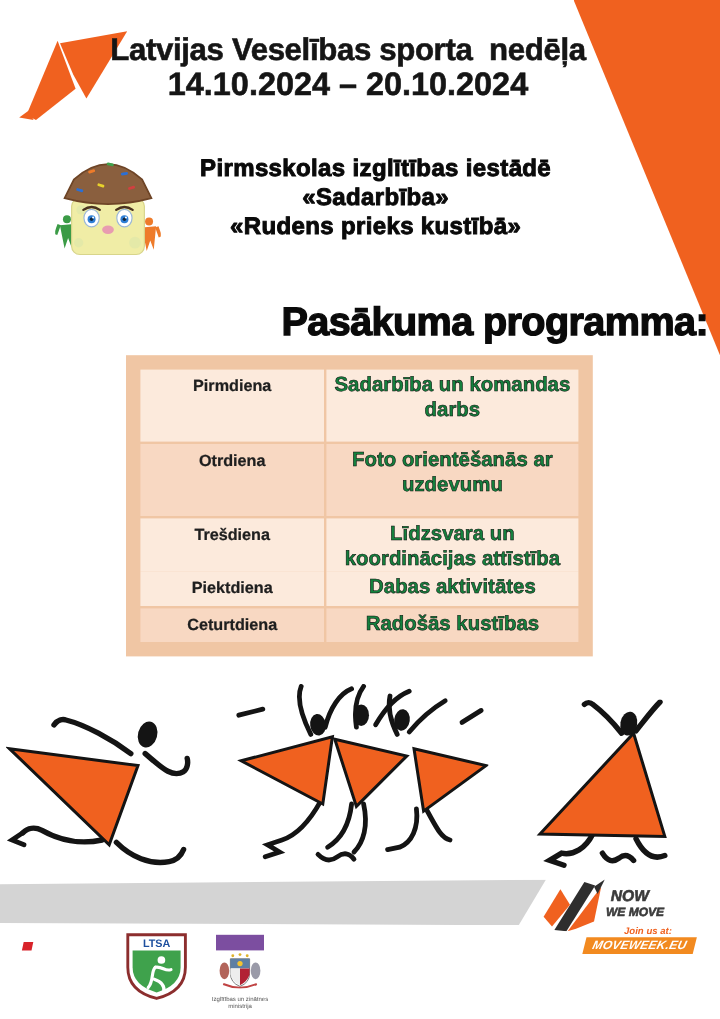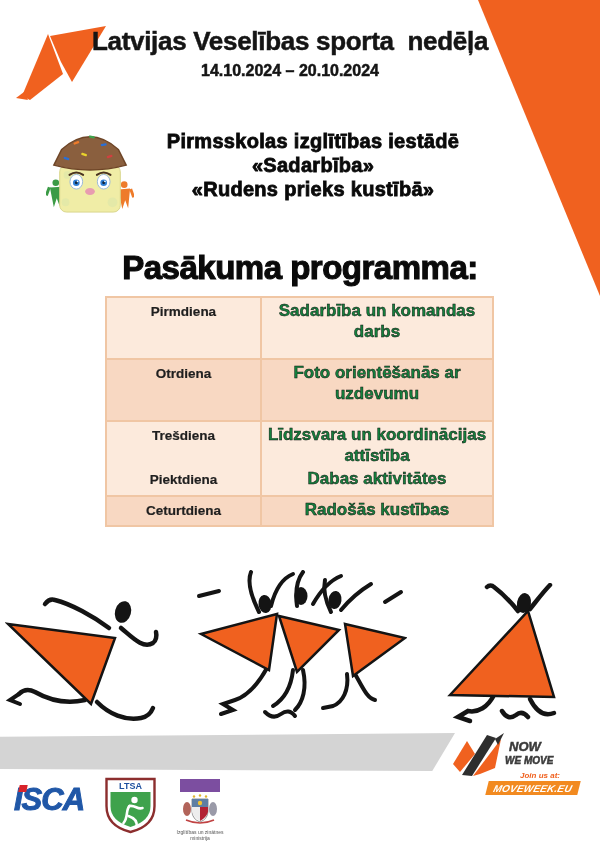--- a/index.html
+++ b/index.html
@@ -17,41 +17,41 @@
     clip-path:polygon(0 0, 100% 0, 100% 100%);
   }
 
   
   .title-block { left:10px; top:26px; width:560px; text-align:center; }
   .title-l1 {
     font-size:26px; font-weight:bold; color:#151515; white-space:pre-wrap;
     -webkit-text-stroke:0.5px #151515; letter-spacing:-0.3px; line-height:30px;
   }
   .title-l2 {
-    font-size:16px; font-weight:bold; color:#151515;
+    font-size:27px; font-weight:bold; color:#151515;
     -webkit-text-stroke:0.5px #151515; line-height:29px;
   }
 
   .subtitle-block { left:53px; top:129px; width:520px; text-align:center; }
   .subtitle-block div {
     font-size:20px; font-weight:bold; color:#0a0a0a; line-height:24px;
     -webkit-text-stroke:0.8px #0a0a0a; letter-spacing:0.3px;
   }
 
   
   .program-heading {
-    left:10px; top:249px; width:580px; text-align:center;
+    left:10px; top:249px; width:580px; text-align:right;
     font-size:33px; font-weight:bold; color:#0a0a0a;
     -webkit-text-stroke:1.1px #0a0a0a; letter-spacing:-0.5px;
   }
 
   
   .program-table {
     left:105px; top:296px; width:389px;
-    background:#F0C6A4; padding:2px;
+    background:#F0C6A4; padding:12px;
     display:flex; flex-direction:column; gap:2px;
   }
   .ptable-row { display:grid; grid-template-columns:153px 1fr; gap:2px; }
   .ptable-row.h1 { height:60px; } .ptable-row.h2 { height:60px; }
   .ptable-row.h3 { height:42px; } .ptable-row.h4 { height:28px; }
   .ptable-row.h5 { height:29px; }
   .cell { text-align:center; }
   .row-light .cell { background:#FCEADC; }
   .row-dark  .cell { background:#F8D8C2; }
   .cell.day {
@@ -232,21 +232,20 @@
       <path d="M98,116 C104,128 112,134 122,130"></path>
       <path d="M70,128 q6,10 14,4 q6,-5 12,2"></path>
     </g>
     <polygon points="18,112 96,28 122,114" fill="#F0611F" stroke="#141414" stroke-width="2.5"></polygon>
     <ellipse cx="92" cy="20" rx="7" ry="10" fill="#141414" transform="rotate(10 92 20)"></ellipse>
   </svg>
 
   <div class="abs gray-band"></div>
 
   <div class="abs isca-logo">
-    <span class="isca-text">ISCA</span>
     <span class="isca-dot"></span>
   </div>
 
   <svg class="abs" style="left:103px;top:776px" width="55" height="58" viewBox="0 0 54 58">
     <path d="M3,3 H51 V30 Q51,50 27,56 Q3,50 3,30 Z" fill="#fff" stroke="#8C2E2E" stroke-width="2.4"></path>
     <path d="M7,16 H47 V30 Q47,45 27,51 Q7,45 7,30 Z" fill="#3FA24C"></path>
     <text x="27" y="13" text-anchor="middle" font-family="Liberation Sans, sans-serif" font-size="9" font-weight="bold" fill="#1D4F9E">LTSA</text>
     <g stroke="#fff" stroke-width="2.6" stroke-linecap="round" fill="none">
       <path d="M26,30 C22,34 25,41 20,47"></path>
       <path d="M26,30 C32,29 34,34 39,32"></path>

